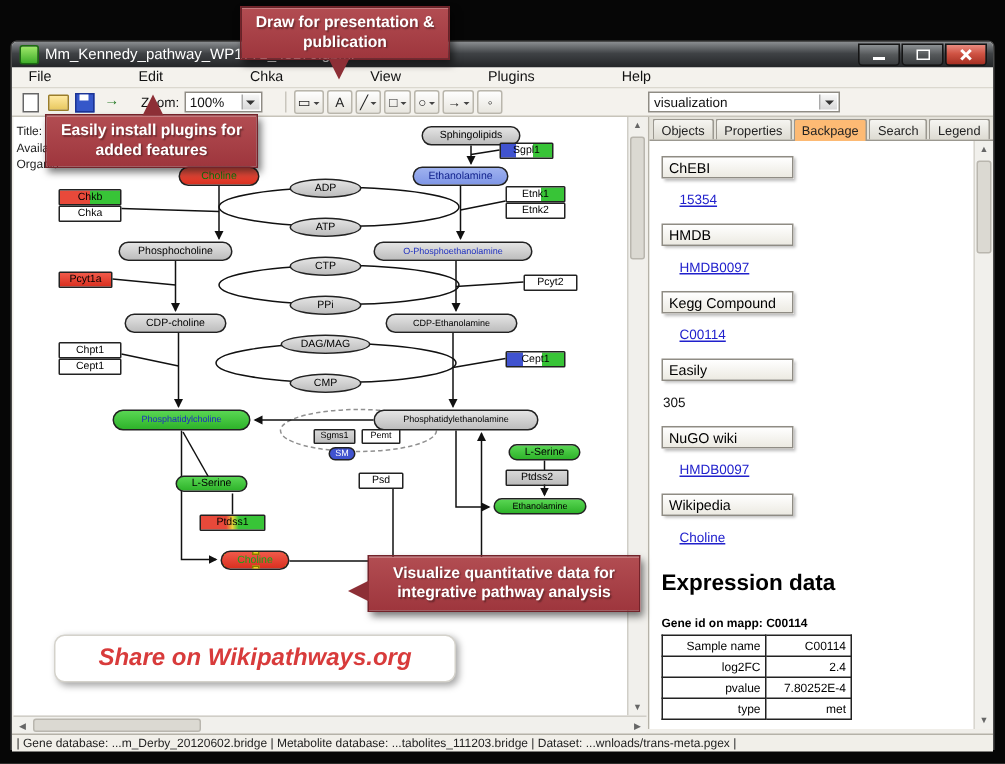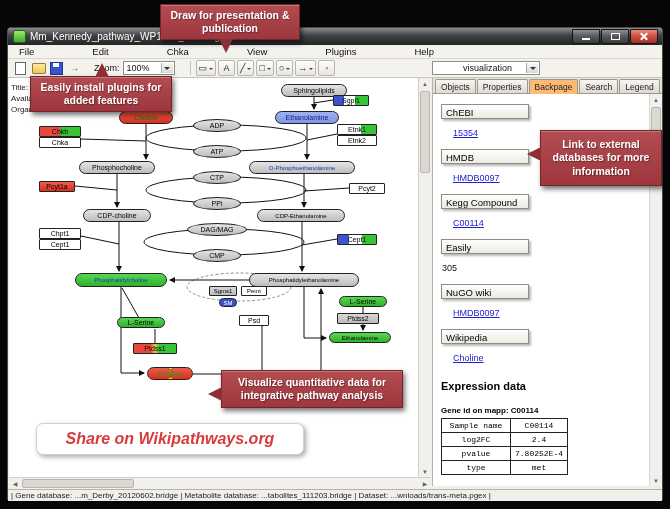--- a/index.html
+++ b/index.html
@@ -40,21 +40,21 @@
          padding-left:3px;position:relative;box-sizing:border-box;color:#111;}
   .combo .arrow{position:absolute;right:1px;top:1px;bottom:1px;width:11px;border-left:1px solid #aaa;
                 background:linear-gradient(#f7f7f7,#d8d8d8);display:flex;align-items:flex-start;justify-content:center;}
   .combo .arrow::after{content:"";border:3px solid transparent;border-top-color:#333;margin-top:4px;}
   .zoom-combo{width:52px;margin-right:10px;}
   .sep{width:1px;height:14px;background:#c9c6bd;margin:0 5px;}
   .tool-btn{min-width:17px;height:16px;border:1px solid #b9b6ac;border-radius:2px;margin-right:2px;
             background:linear-gradient(#fefefe,#e8e6df);display:flex;align-items:center;justify-content:center;
             font-size:9px;color:#222;padding:0 2px;box-sizing:border-box;}
   .tool-btn .dd{width:0;height:0;border:2.5px solid transparent;border-top-color:#444;margin-left:2px;margin-top:4px;}
-  .vis-combo{position:absolute;left:424px;top:2px;width:108px;justify-content:center;}
+  .vis-combo{position:absolute;left:424px;top:2px;width:128px;}
 
   
   .canvas{position:absolute;left:1px;top:50px;width:409px;height:399px;background:#fff;overflow:hidden;}
   .edges{position:absolute;left:0;top:0;}
   .info-label{position:absolute;font-size:8px;color:#222;white-space:nowrap;}
   .node{position:absolute;border:1px solid #222;border-radius:7px;background:linear-gradient(#e4e4e4,#bdbdbd);
         font-size:7px;color:#000;display:flex;align-items:center;justify-content:center;
         white-space:nowrap;overflow:hidden;box-sizing:border-box;z-index:3;}
   .node.ellipse{border-radius:50%;}
   .node.gene{border-radius:1px;background:#fff;font-size:7px;}
@@ -76,44 +76,44 @@
        background:linear-gradient(#f6f5f1,#dddbd2);border-radius:2px 2px 0 0;color:#222;white-space:nowrap;}
   .tab.active{background:#fdba74;position:relative;top:1px;padding-bottom:2px;}
   .panel-body{position:absolute;left:0;top:16px;right:0;bottom:0;background:#fff;overflow:hidden;}
   .panel-vscroll{position:absolute;right:0;top:0;bottom:0;width:13px;background:#f1f0ec;border-left:1px solid #d8d6cf;box-sizing:border-box;}
   #backpage{padding-top:10px;}
   .bp-section{position:relative;height:45px;margin:0 10px 0 8px;}
   .bp-header{width:88px;height:15px;line-height:15px;padding-left:4px;font-size:9.5px;color:#000;box-sizing:border-box;
              background:linear-gradient(#ffffff,#eceae2);border:1px solid #8f8c84;box-shadow:1.5px 1.5px 2px rgba(0,0,0,.28);}
   .bp-link{position:absolute;left:1px;top:24px;font-size:9px;color:#2020cc;text-decoration:underline;margin-left:11px;}
   .bp-value{position:absolute;left:1px;top:24px;font-size:9px;color:#111;}
-  .bp-exp{font-size:11px;font-weight:bold;margin:6px 0 0 8px;color:#000;}
+  .bp-exp{font-size:15px;font-weight:bold;margin:6px 0 0 8px;color:#000;}
   .bp-geneid{font-size:8px;font-weight:bold;margin:14px 0 3px 8px;color:#000;}
   .bp-table{border-collapse:collapse;margin-left:8px;}
-  .bp-table td{border:1px solid #222;font-size:8px;height:13px;text-align:center;padding:0 3px;background:#fff;font-family:Liberation Mono, monospace;}
+  .bp-table td{border:1px solid #222;font-size:8px;height:13px;text-align:right;padding:0 3px;background:#fff;}
   .bp-table td:first-child{min-width:62px;}
   .bp-table td:last-child{min-width:50px;}
 
   .statusbar{position:absolute;left:0;right:0;top:461px;height:12px;background:#f1efe9;border-top:1px solid #b5b2a8;
              font-size:8px;color:#222;line-height:11px;padding-left:3px;white-space:nowrap;overflow:hidden;box-sizing:border-box;}
 
   
   .callout{position:absolute;background:linear-gradient(#b24d52,#9e363d);border:1px solid #73232a;color:#fff;
            font-weight:bold;font-size:10.5px;text-align:center;display:flex;align-items:center;justify-content:center;
            padding:3px 6px;box-sizing:border-box;line-height:1.25;z-index:20;
            box-shadow:2px 3px 5px rgba(0,0,0,.55), inset 0 1px 0 rgba(255,255,255,.25);
            text-shadow:1px 1px 1px rgba(0,0,0,.35);}
   .tail{position:absolute;width:0;height:0;}
   .tail-down{bottom:-14px;left:58px;border-left:7px solid transparent;border-right:7px solid transparent;border-top:14px solid #8d2f36;}
   .tail-up{top:-14px;left:64px;border-left:7px solid transparent;border-right:7px solid transparent;border-bottom:14px solid #8d2f36;}
   .tail-left{left:-14px;top:16px;border-top:7px solid transparent;border-bottom:7px solid transparent;border-right:14px solid #8d2f36;}
   #callout-top{left:160px;top:4px;width:140px;height:36px;}
   #callout-left{left:30px;top:76px;width:142px;height:36px;}
   #callout-right{left:540px;top:130px;width:122px;height:56px;}
-  #callout-mid{left:221px;top:370px;width:182px;height:38px;}
+  #callout-mid{left:245px;top:370px;width:182px;height:38px;}
   .share{position:absolute;left:36px;top:423px;width:266px;height:30px;background:#fff;border:1px solid #d4d2cb;
          border-radius:7px;box-shadow:2px 2px 5px rgba(0,0,0,.35);display:flex;align-items:center;justify-content:center;
          font-size:16px;font-style:italic;font-weight:bold;color:#d83b3b;z-index:20;}
 </style>
 </head>
 <body>
 
 <div class="stage">
   <div class="window">
 
@@ -348,20 +348,17 @@
 
     <div class="statusbar">| Gene database: ...m_Derby_20120602.bridge | Metabolite database: ...tabolites_111203.bridge | Dataset: ...wnloads/trans-meta.pgex |</div>
   </div>
 
   <div class="callout" id="callout-top">Draw for presentation &amp; publication
     <span class="tail tail-down"></span>
   </div>
   <div class="callout" id="callout-left">Easily install plugins for added features
     <span class="tail tail-up"></span>
   </div>
-  <div class="callout" id="callout-right">Link to external databases for more information
-    <span class="tail tail-left"></span>
-  </div>
   <div class="callout" id="callout-mid">Visualize quantitative data for integrative pathway analysis
     <span class="tail tail-left"></span>
   </div>
   <div class="share">Share on Wikipathways.org</div>
 </div>
 
 </body></html>

